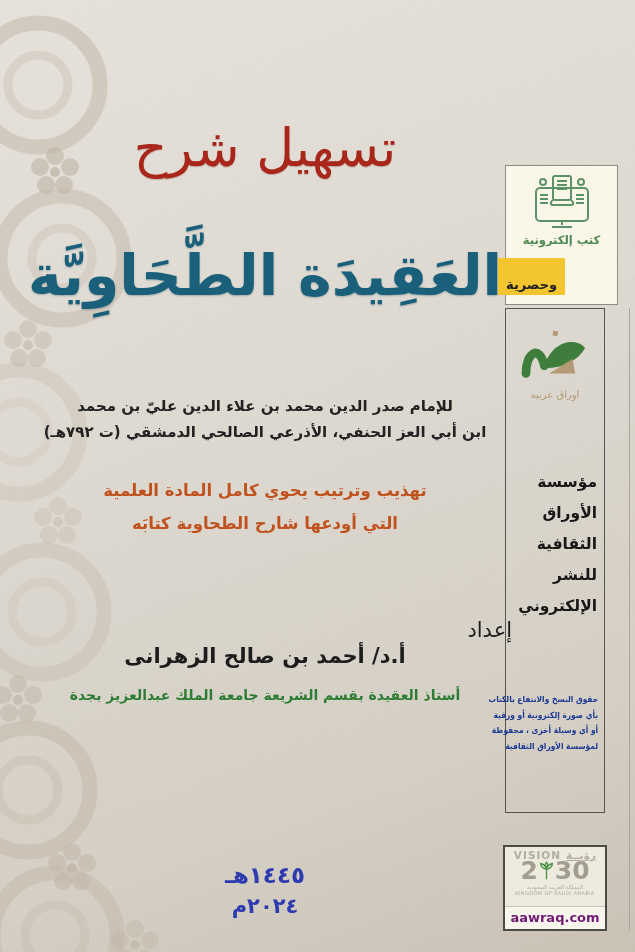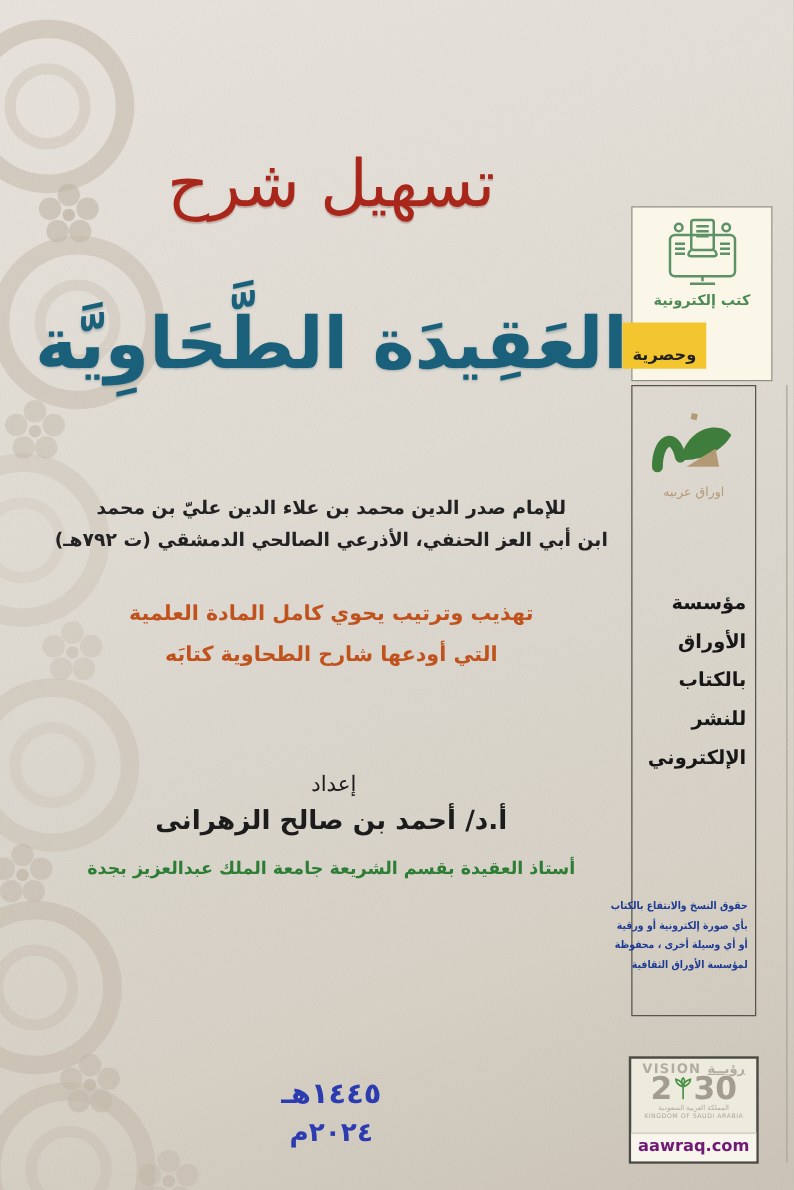--- a/index.html
+++ b/index.html
@@ -19,21 +19,21 @@
     font-size:52px; color:#a8261a; font-weight:normal;
     text-shadow:0 1px 1px rgba(90,20,10,.25);
   }
   .main-title {
     position:absolute; left:-10px; top:242px; width:490px;
     font-size:57px; font-weight:bold; color:#1a607a; white-space:nowrap;
     text-shadow:0 1px 2px rgba(20,60,80,.3);
   }
   .author-block { position:absolute; left:0; top:393px; width:470px; font-size:15px; font-weight:bold; color:#222; line-height:26px; }
   .desc-block { position:absolute; left:0; top:474px; width:470px; font-size:16.5px; font-weight:bold; color:#c0521e; line-height:33px; }
-  .prep-label { position:absolute; left:2px; top:618px; width:470px; font-size:17px; color:#1c1c1c; }
+  .prep-label { position:absolute; left:12px; top:618px; width:470px; font-size:21px; color:#1c1c1c;text-align:right; }
   .editor-name { position:absolute; left:0; top:644px; width:470px; font-size:21px; font-weight:bold; color:#1c1c1c; }
   .editor-title { position:absolute; left:0; top:687px; width:470px; font-size:14px; font-weight:bold; color:#2e7d35; }
   .year-hijri { position:absolute; left:0; top:862px; width:470px; font-size:23px; font-weight:bold; color:#2c3bb0; }
   .year-greg  { position:absolute; left:0; top:894px; width:470px; font-size:21px; font-weight:bold; color:#2c3bb0; }
 
   
   .ebook-box {
     position:absolute; left:505px; top:165px; width:113px; height:140px;
     background:#faf6e8; border:1px solid #8f8d83; text-align:center; direction:rtl;
   }
@@ -44,21 +44,21 @@
     font-size:13px; font-weight:bold; padding:19px 8px 3px;
   }
   .side-frame {
     position:absolute; left:505px; top:308px; width:100px; height:505px;
     border:1px solid #55544e; direction:rtl;
   }
   .awraq-logo { margin:16px auto 0; width:78px; height:62px; }
   .awraq-name { text-align:center; font-size:10px; color:#b49a75; margin-top:2px; }
   .publisher { position:absolute; top:158px; right:0; width:100%; text-align:right; padding-right:7px; }
   .publisher .pline { font-size:15.5px; font-weight:bold; color:#171717; line-height:31px; }
-  .copyright { position:absolute; top:383px; right:0; width:100%; text-align:center;margin-top:26px; }
+  .copyright { position:absolute; top:383px; right:0; width:100%; text-align:center; }
   .copyright .cline {
     font-size:8.5px; font-weight:bold; color:#1d3a94; line-height:15.5px;
     white-space:nowrap; transform:scaleX(.88); transform-origin:center;
   }
   .vision-box {
     position:absolute; left:503px; top:845px; width:104px; height:86px;
     background:#edeade; border:2px solid #4b4a44; text-align:center;
   }
   .vision-row { display:flex; justify-content:center; align-items:baseline; gap:5px; margin-top:2px; }
   .vision-en { font-size:10.5px; letter-spacing:1px; color:#b3ada1; font-weight:bold; }
@@ -163,21 +163,21 @@
         <path d="M29 44 C 35 16, 63 12, 71 24 C 63 38, 44 46, 29 44 Z" fill="#3f7d3c"></path>
         <path d="M34 50 L58 35 L61 50 Z" fill="#b49a74"></path>
         <rect x="38" y="6" width="5" height="5" fill="#b49a74" transform="rotate(12 40 8)"></rect>
       </svg>
     </div>
     <div class="awraq-name">اوراق عربيه</div>
 
     <div class="publisher">
       <div class="pline">مؤسسة</div>
       <div class="pline">الأوراق</div>
-      <div class="pline">بالكتاب</div>
+      <div class="pline">الثقافية</div>
       <div class="pline">للنشر</div>
       <div class="pline">الإلكتروني</div>
     </div>
 
     <div class="copyright">
       <div class="cline">حقوق النسخ والانتفاع بالكتاب</div>
       <div class="cline">بأي صورة إلكترونية أو ورقية</div>
       <div class="cline">أو أي وسيلة أخرى ، محفوظة</div>
       <div class="cline">لمؤسسة الأوراق الثقافية</div>
     </div>

